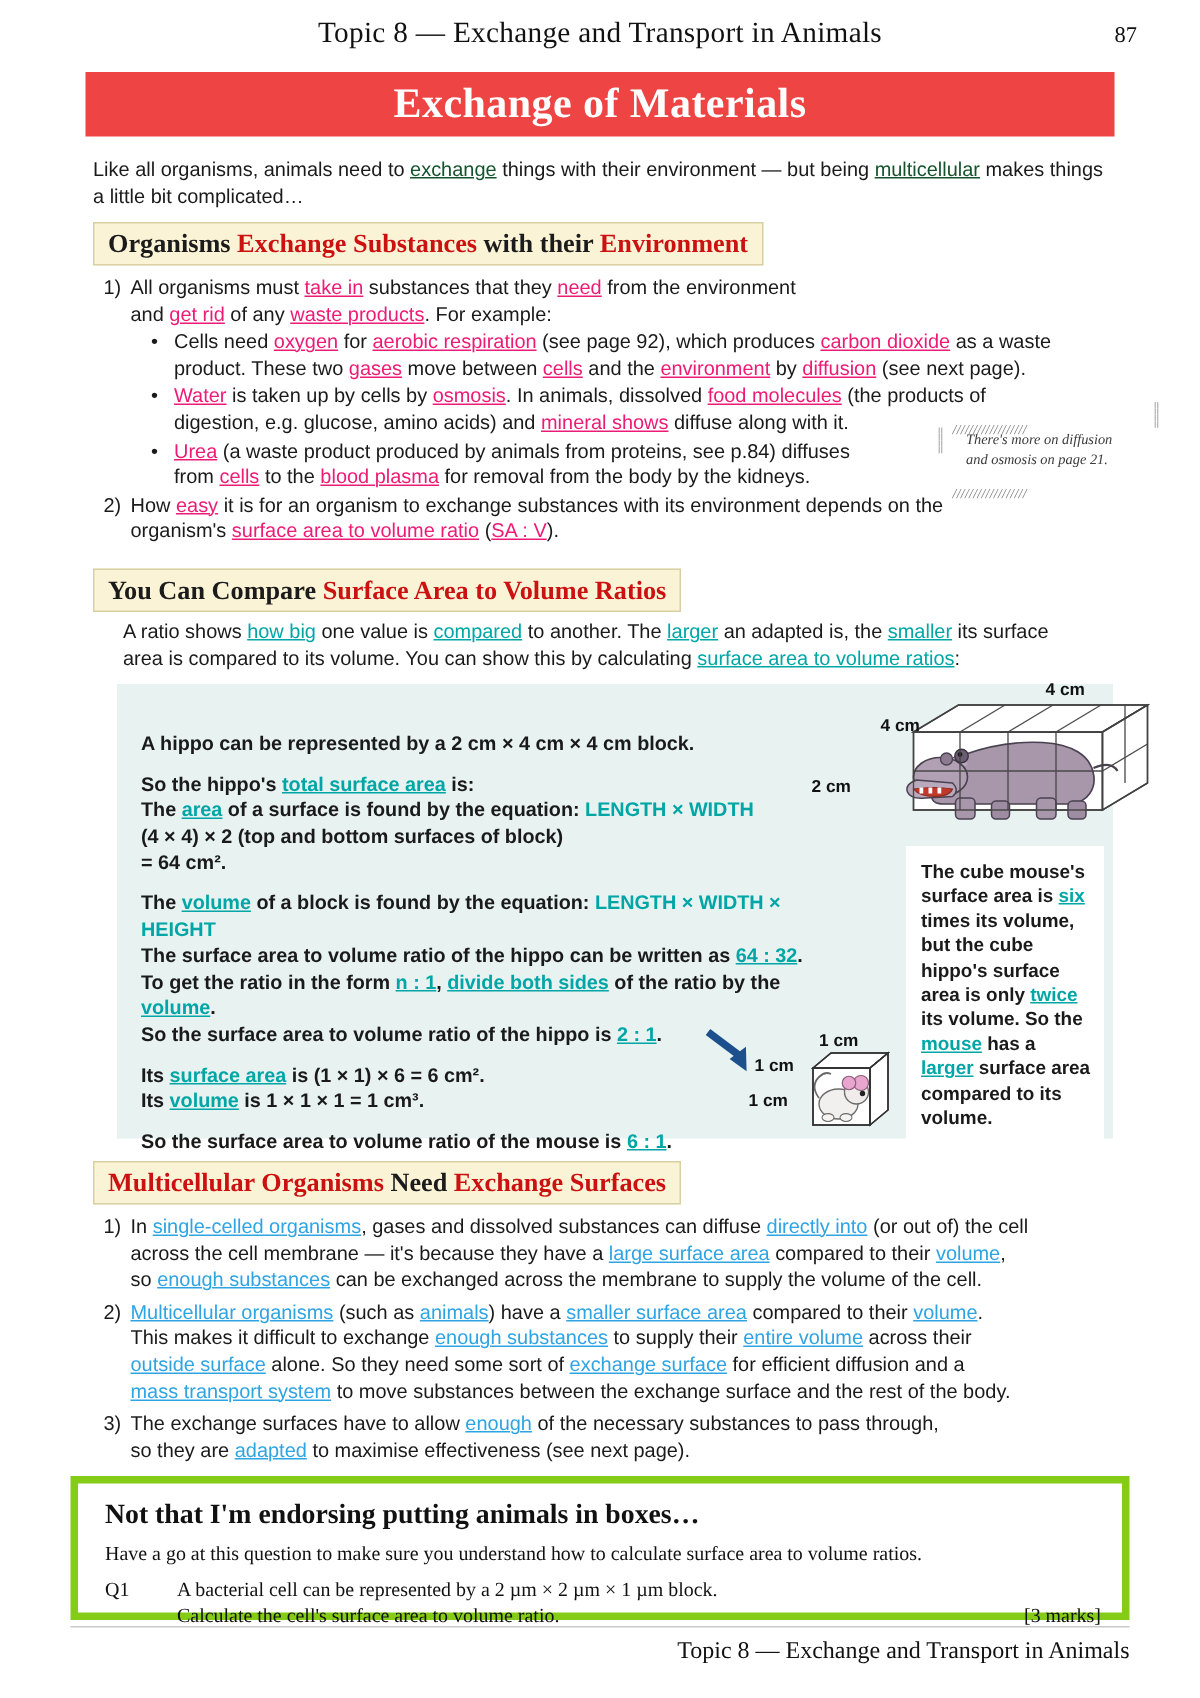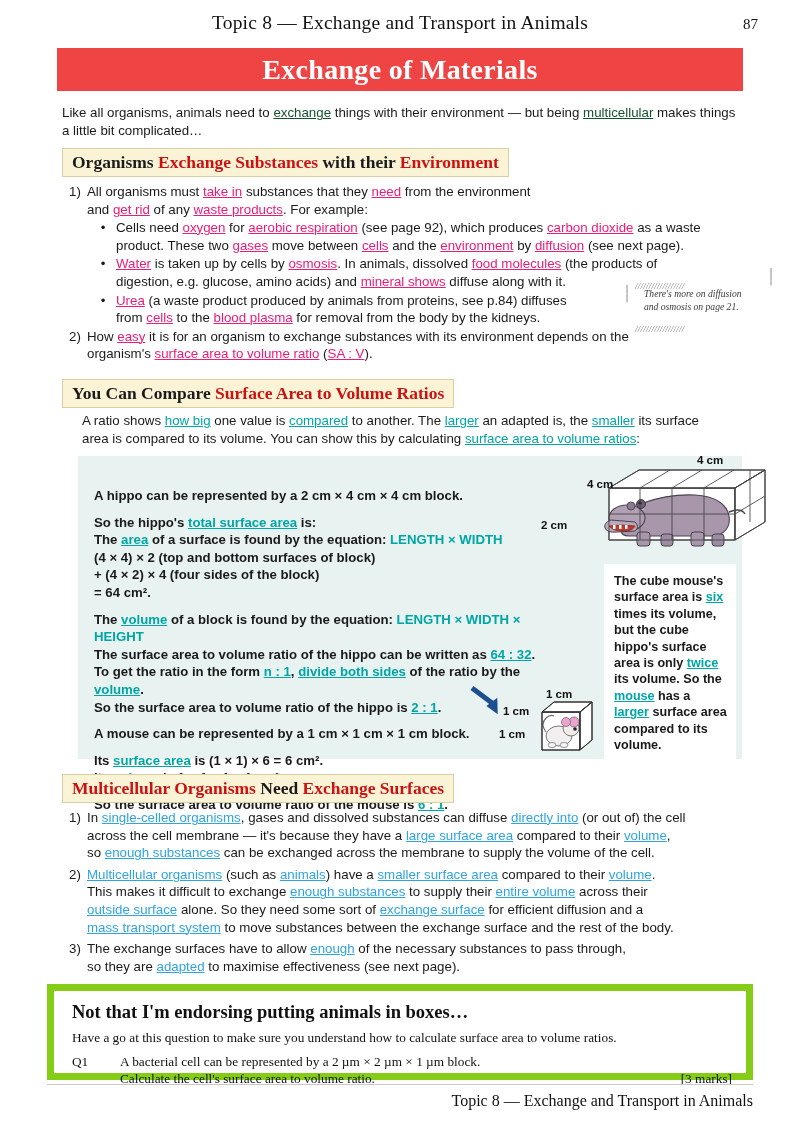--- a/index.html
+++ b/index.html
@@ -95,21 +95,21 @@
   .callout{
     position:absolute;left:526px;top:108px;width:132px;
     background:#ffffff;padding:9px 8px 9px 10px;
     font-size:12.6px;line-height:16.4px;font-weight:bold;color:#1a1a1a;
     box-sizing:border-box;
   }
 
   
   .qbox{
     position:absolute;left:47px;top:984px;width:706px;height:96px;
-    border:7px solid #84cc16;background:#fff;box-sizing:border-box;
+    border:5px solid #84cc16;background:#fff;box-sizing:border-box;
     padding:11px 14px 0 18px;
   }
   .qbox h3{
     margin:0 0 7px 0;font-family:"Liberation Serif",serif;font-weight:bold;
     font-size:18.5px;color:#111;
   }
   .qbox .lead{font-family:"Liberation Serif",serif;font-size:13.3px;color:#111;margin:0 0 7px 0;}
   .qrow{display:flex;font-family:"Liberation Serif",serif;font-size:13.3px;color:#111;line-height:17px;}
   .qrow .qnum{width:48px;flex:0 0 48px;}
   .qrow .qtxt{flex:1;}
@@ -215,38 +215,36 @@
     <div class="calctxt">
       <p>A hippo can be represented by a 2 cm × 4 cm × 4 cm block.</p>
 
       <p class="tight">
         <span>So the hippo's </span><u class="tl">total surface area</u><span> is:</span>
       </p>
       <p class="tight">
         <span>The </span><u class="tl">area</u><span> of a surface is found by the equation: </span><span class="tlp">LENGTH × WIDTH</span>
       </p>
       <p class="tight eqn">(4 × 4) × 2 (top and bottom surfaces of block)</p>
-      <p class="tight eqn">+ (4 × 2) × 4 (four sides of the block)</p>
       <p class="eqn">= 64 cm².</p>
 
       <p class="tight">
         <span>The </span><u class="tl">volume</u><span> of a block is found by the equation: </span><span class="tlp">LENGTH × WIDTH × HEIGHT</span>
       </p>
 
       <p class="tight">
         <span>The surface area to volume ratio of the hippo can be written as </span><u class="tl">64 : 32</u><span>.</span>
       </p>
       <p class="tight">
         <span>To get the ratio in the form </span><u class="tl">n : 1</u><span>, </span><u class="tl">divide both sides</u><span> of the ratio by the </span><u class="tl">volume</u><span>.</span>
       </p>
       <p>
         <span>So the surface area to volume ratio of the hippo is </span><u class="tl">2 : 1</u><span>.</span>
       </p>
 
-      <p>A mouse can be represented by a 1 cm × 1 cm × 1 cm block.</p>
 
       <p class="tight">
         <span>Its </span><u class="tl">surface area</u><span> is (1 × 1) × 6 = 6 cm².</span>
       </p>
       <p>
         <span>Its </span><u class="tl">volume</u><span> is 1 × 1 × 1 = 1 cm³.</span>
       </p>
       <p class="tight">
         <span>So the surface area to volume ratio of the mouse is </span><u class="tl">6 : 1</u><span>.</span>
       </p>

